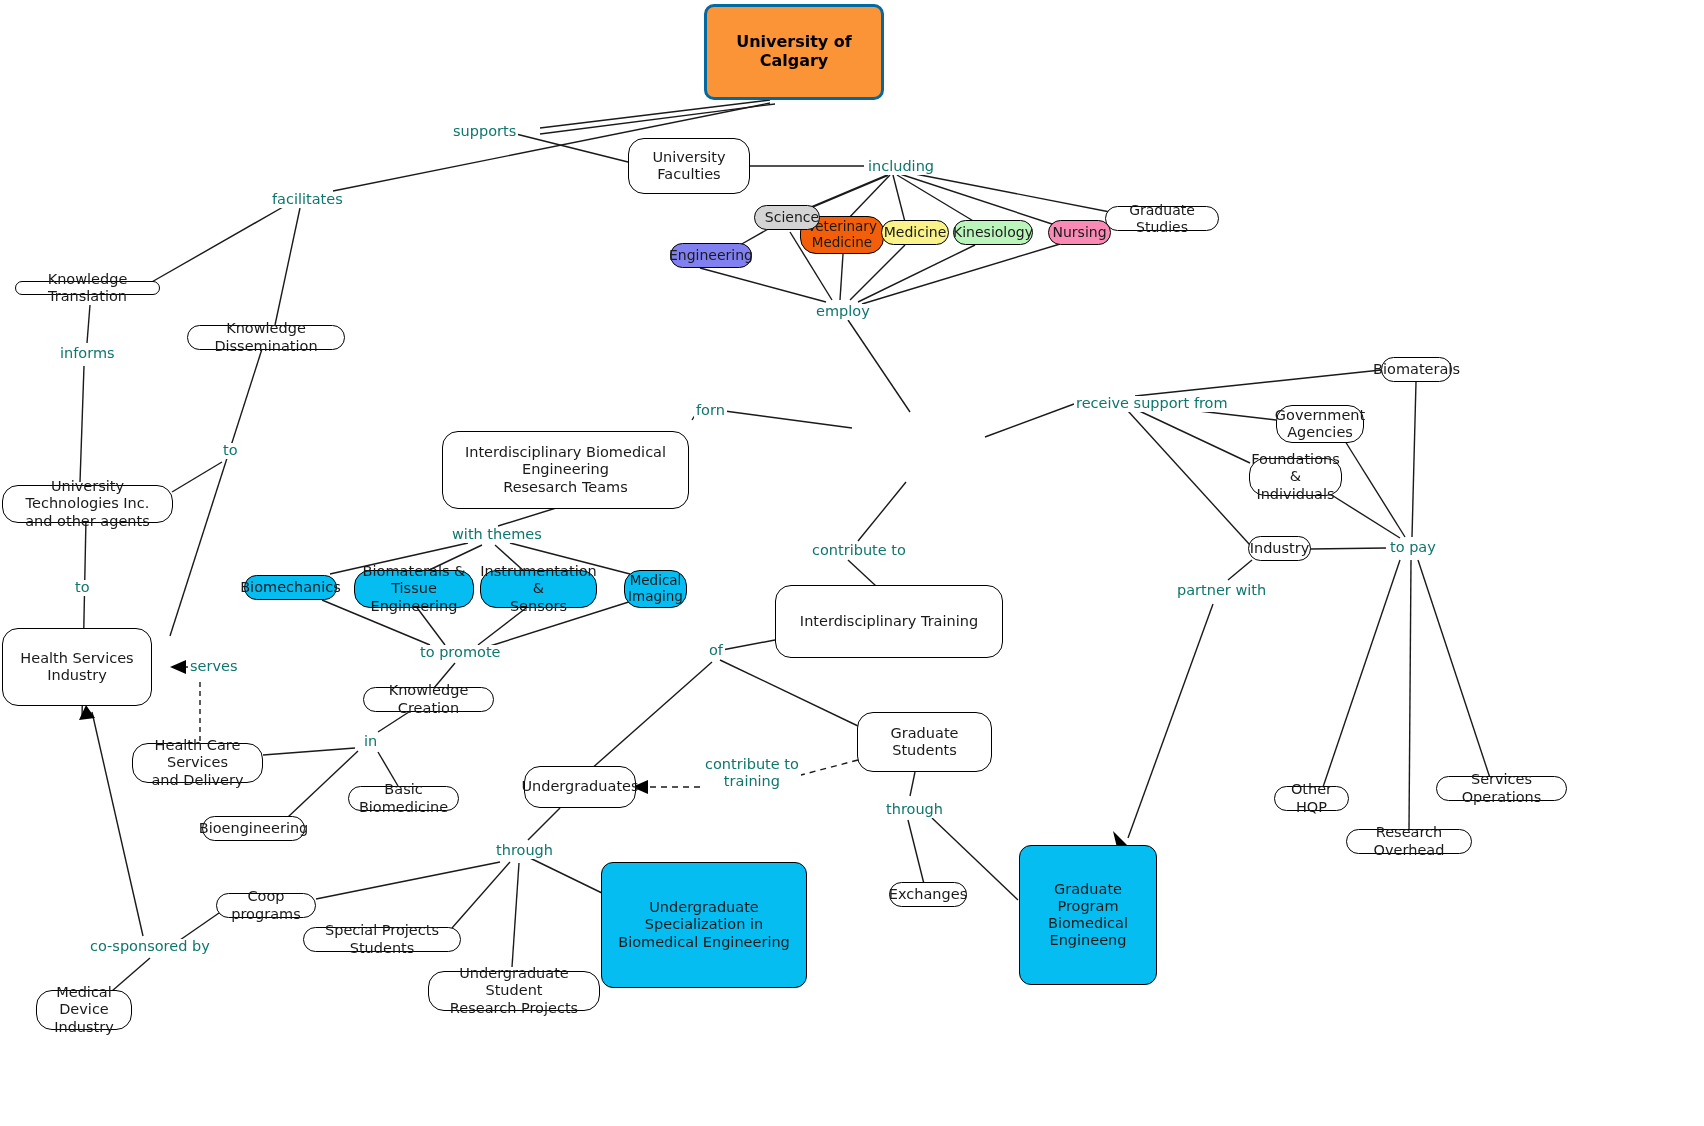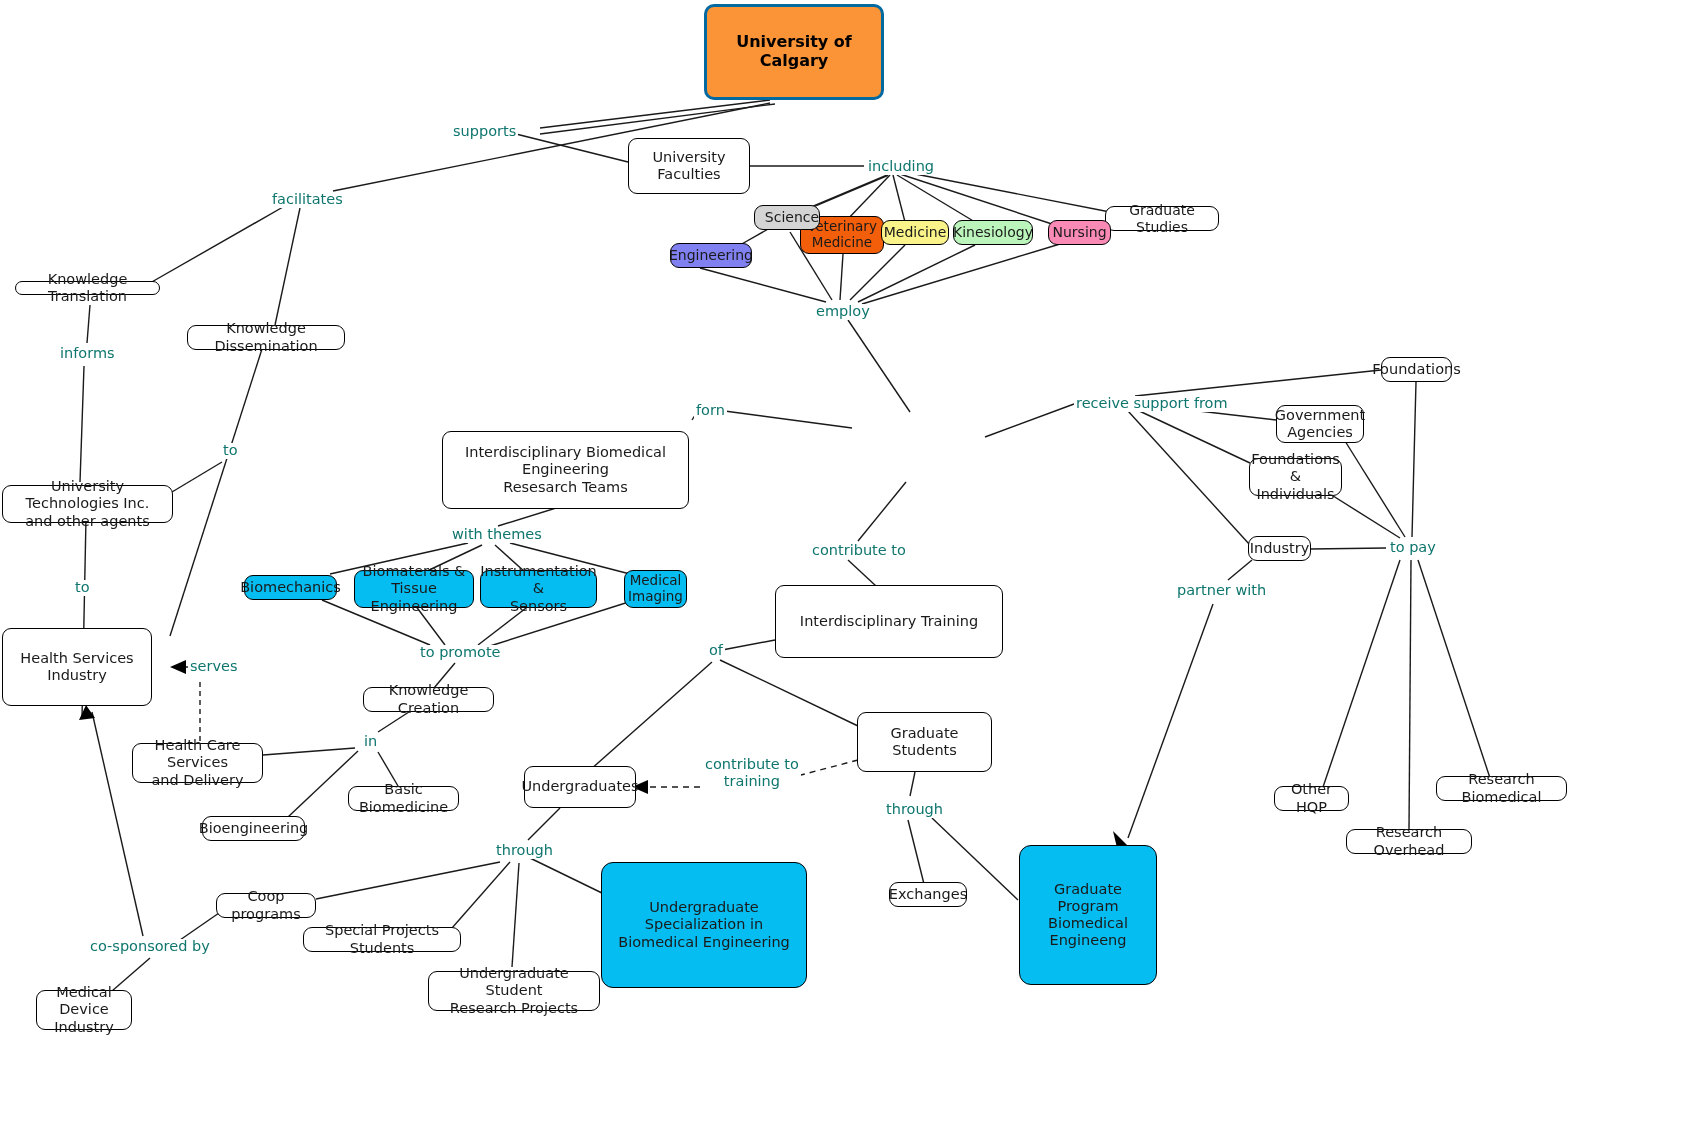--- a/index.html
+++ b/index.html
@@ -5,21 +5,21 @@
   html,body{margin:0;padding:0;background:#ffffff;}
   body{font-family:"DejaVu Sans","Liberation Sans",sans-serif;}
   #stage{position:relative;width:1704px;height:1126px;background:#fff;overflow:hidden;}
   svg.edges{position:absolute;left:0;top:0;width:1704px;height:1126px;pointer-events:none;}
   .node{
     position:absolute;
     box-sizing:border-box;
     display:flex;align-items:center;justify-content:center;
     text-align:center;
     border:1.4px solid #000;
-    border-radius:9px;
+    border-radius:16px;
     background:#ffffff;
     color:#1a1a1a;
     font-size:14.5px;
     line-height:1.18;
     padding:3px 7px;
     white-space:pre-line;
     z-index:5;
   }
   .node.root{
     background:#FB9337;
@@ -221,29 +221,29 @@
   <div class="node" style="left:775px;top:585px;width:228px;height:73px;">Interdisciplinary Training</div>
   <div class="node" style="left:857px;top:712px;width:135px;height:60px;">Graduate Students</div>
   <div class="node" style="left:524px;top:766px;width:112px;height:42px;">Undergraduates</div>
   <div class="node" style="left:889px;top:882px;width:78px;height:25px;">Exchanges</div>
 
   <div class="node bigblue" style="left:601px;top:862px;width:206px;height:126px;">Undergraduate Specialization in
 Biomedical Engineering</div>
   <div class="node bigblue" style="left:1019px;top:845px;width:138px;height:140px;">Graduate Program
 Biomedical Engineeng</div>
 
-  <div class="node" style="left:1381px;top:357px;width:71px;height:25px;">Foundations</div>
+  <div class="node" style="left:1381px;top:357px;width:71px;height:25px;">Biomaterals</div>
   <div class="node" style="left:1276px;top:405px;width:88px;height:38px;">Government
 Agencies</div>
   <div class="node" style="left:1249px;top:458px;width:93px;height:38px;">Foundations &amp;
 Individuals</div>
   <div class="node" style="left:1248px;top:536px;width:63px;height:25px;">Industry</div>
   <div class="node" style="left:1274px;top:786px;width:75px;height:25px;">Other HQP</div>
   <div class="node" style="left:1346px;top:829px;width:126px;height:25px;">Research Overhead</div>
-  <div class="node" style="left:1436px;top:776px;width:131px;height:25px;">Research Biomedical</div>
+  <div class="node" style="left:1436px;top:776px;width:131px;height:25px;">Services Operations</div>
 
   <div class="lbl" style="left:451px;top:124px;">supports</div>
   <div class="lbl" style="left:270px;top:192px;">facilitates</div>
   <div class="lbl" style="left:866px;top:159px;">including</div>
   <div class="lbl" style="left:814px;top:304px;">employ</div>
   <div class="lbl" style="left:58px;top:346px;">informs</div>
   <div class="lbl" style="left:221px;top:443px;">to</div>
   <div class="lbl" style="left:73px;top:580px;">to</div>
   <div class="lbl" style="left:188px;top:659px;">serves</div>
   <div class="lbl" style="left:694px;top:403px;">forn</div>

